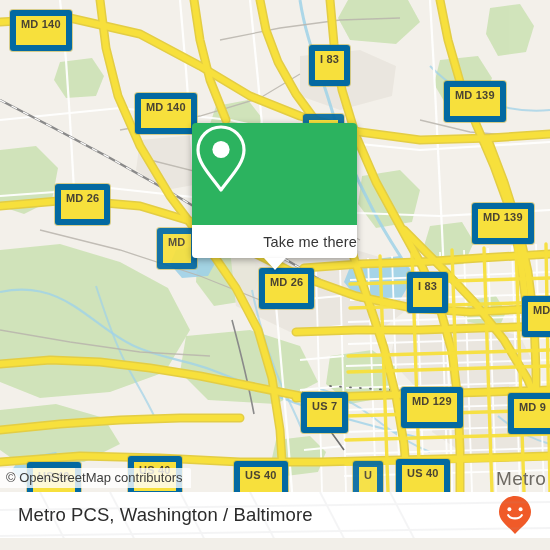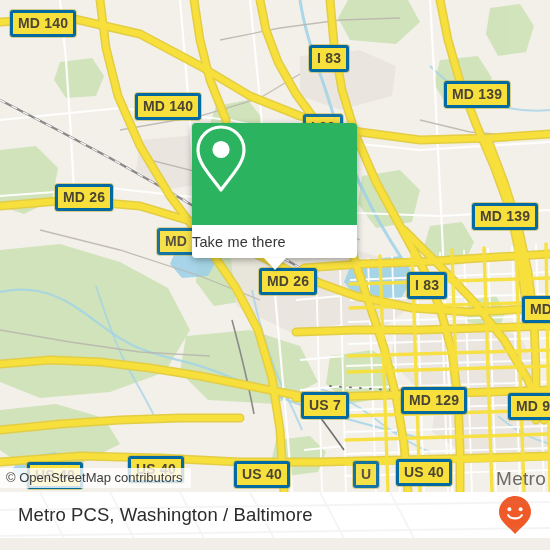--- a/index.html
+++ b/index.html
@@ -11,27 +11,27 @@
   #stage{position:relative;width:550px;height:550px;overflow:hidden;background:#f2efe9;}
 
   
   #map{position:absolute;left:0;top:0;width:550px;height:492px;overflow:hidden;background:#f3f0ea;}
   #map svg{position:absolute;left:0;top:0;}
 
   
   .shield{
     position:absolute;
     background:#f7e03c;
-    border:3px solid #0369a1;
+    border:6px solid #0369a1;
     border-radius:3px;
     color:#4a4433;
     font-weight:bold;
-    font-size:14px;
+    font-size:11px;
     line-height:1;
-    padding:3px 5px 4px 5px;
+    padding:3px 5px 15px 5px;
     white-space:nowrap;
     letter-spacing:0.2px;
     box-shadow:0 0 0 1px rgba(190,175,60,.55);
     font-family:"Liberation Sans", sans-serif;
   }
   .shield.dim{opacity:.92;}
 
   
   .city-label{
     position:absolute;
@@ -49,21 +49,21 @@
     box-shadow:0 2px 7px rgba(0,0,0,.33);
     overflow:visible;
   }
   #card-top{
     background:#2cb35f;
     height:102px;border-radius:4px 4px 0 0;
     display:flex;align-items:center;justify-content:center;
   }
   #card-bottom{
     background:#ffffff;height:33px;border-radius:0 0 4px 4px;
-    display:flex;align-items:center;justify-content:flex-start;
+    display:flex;align-items:center;justify-content:flex-end;
     position:relative;
   }
   #card-bottom .cta{
     font-size:14.5px;color:#353535;letter-spacing:.15px;
     font-family:"Liberation Sans", sans-serif;
   }
   #card-tail{
     position:absolute;left:50%;top:100%;
     margin-left:-11px;
     width:0;height:0;

